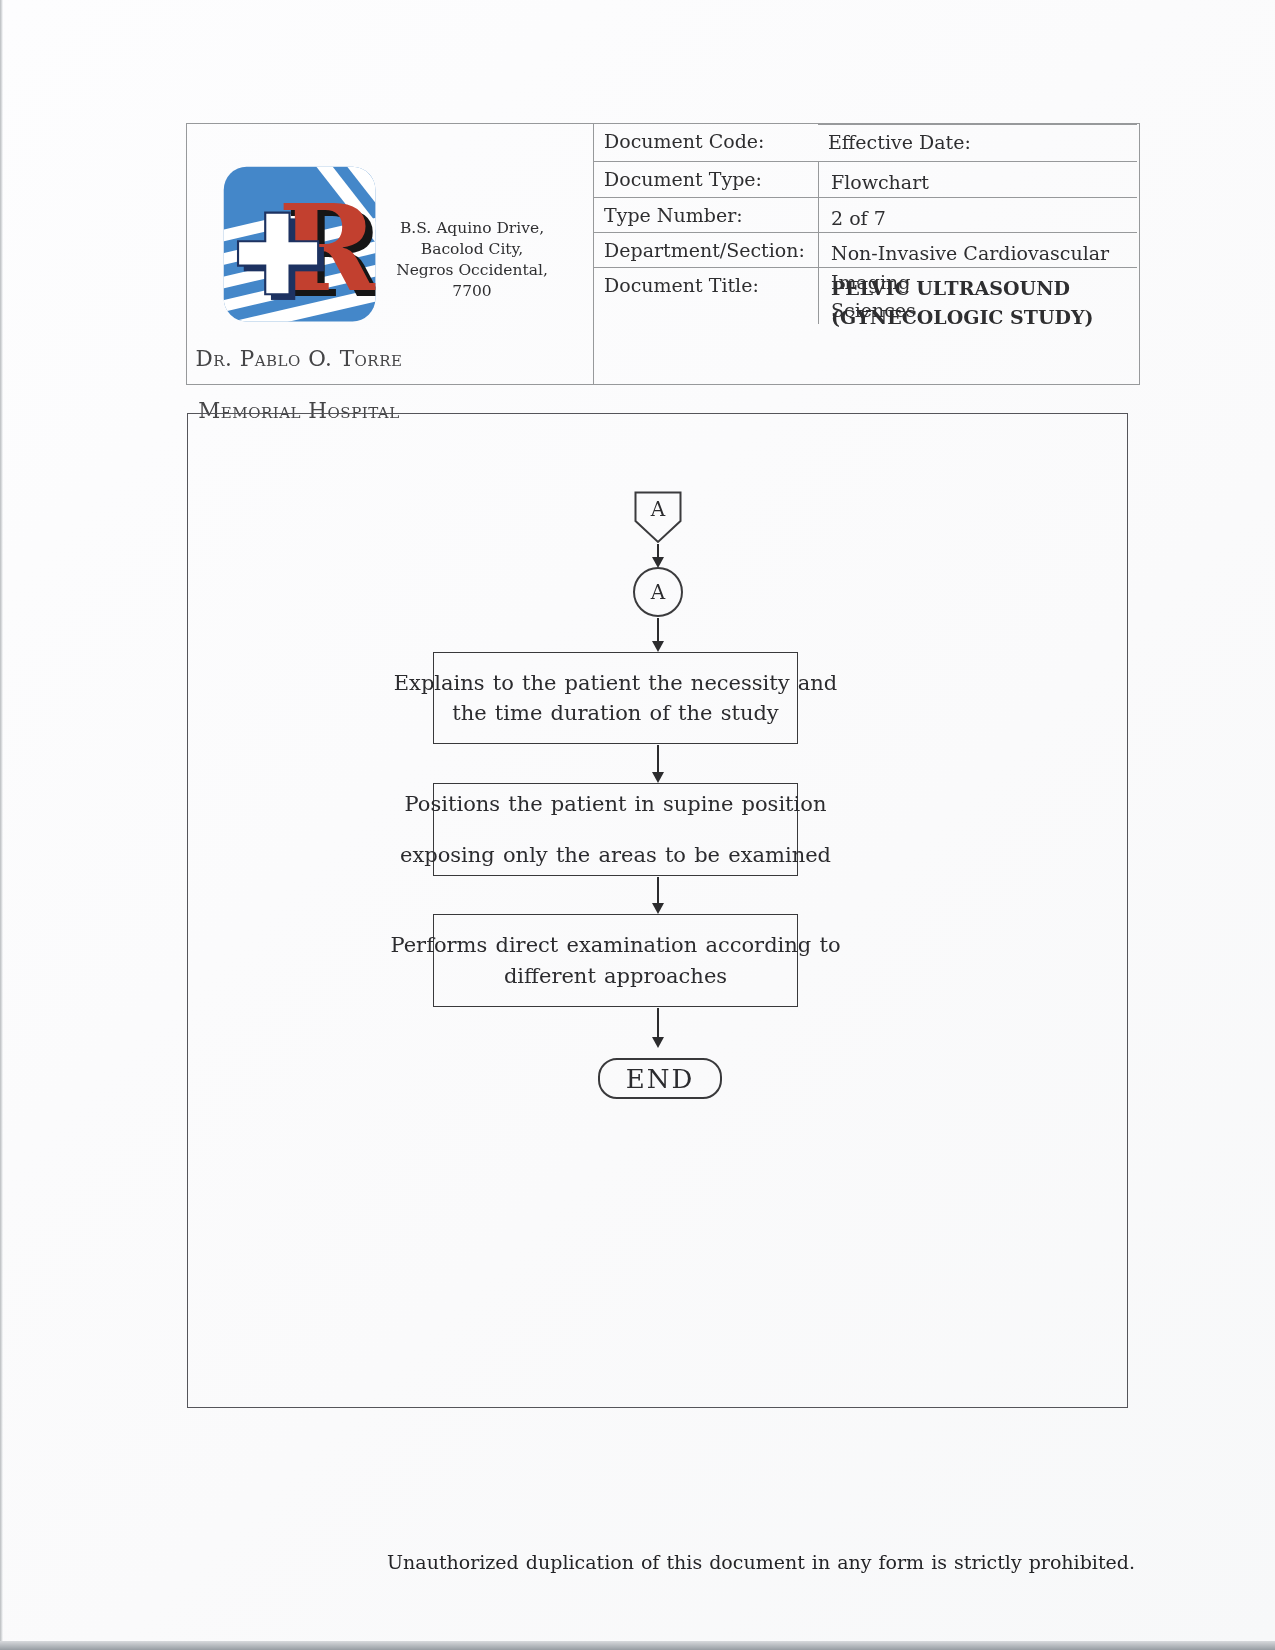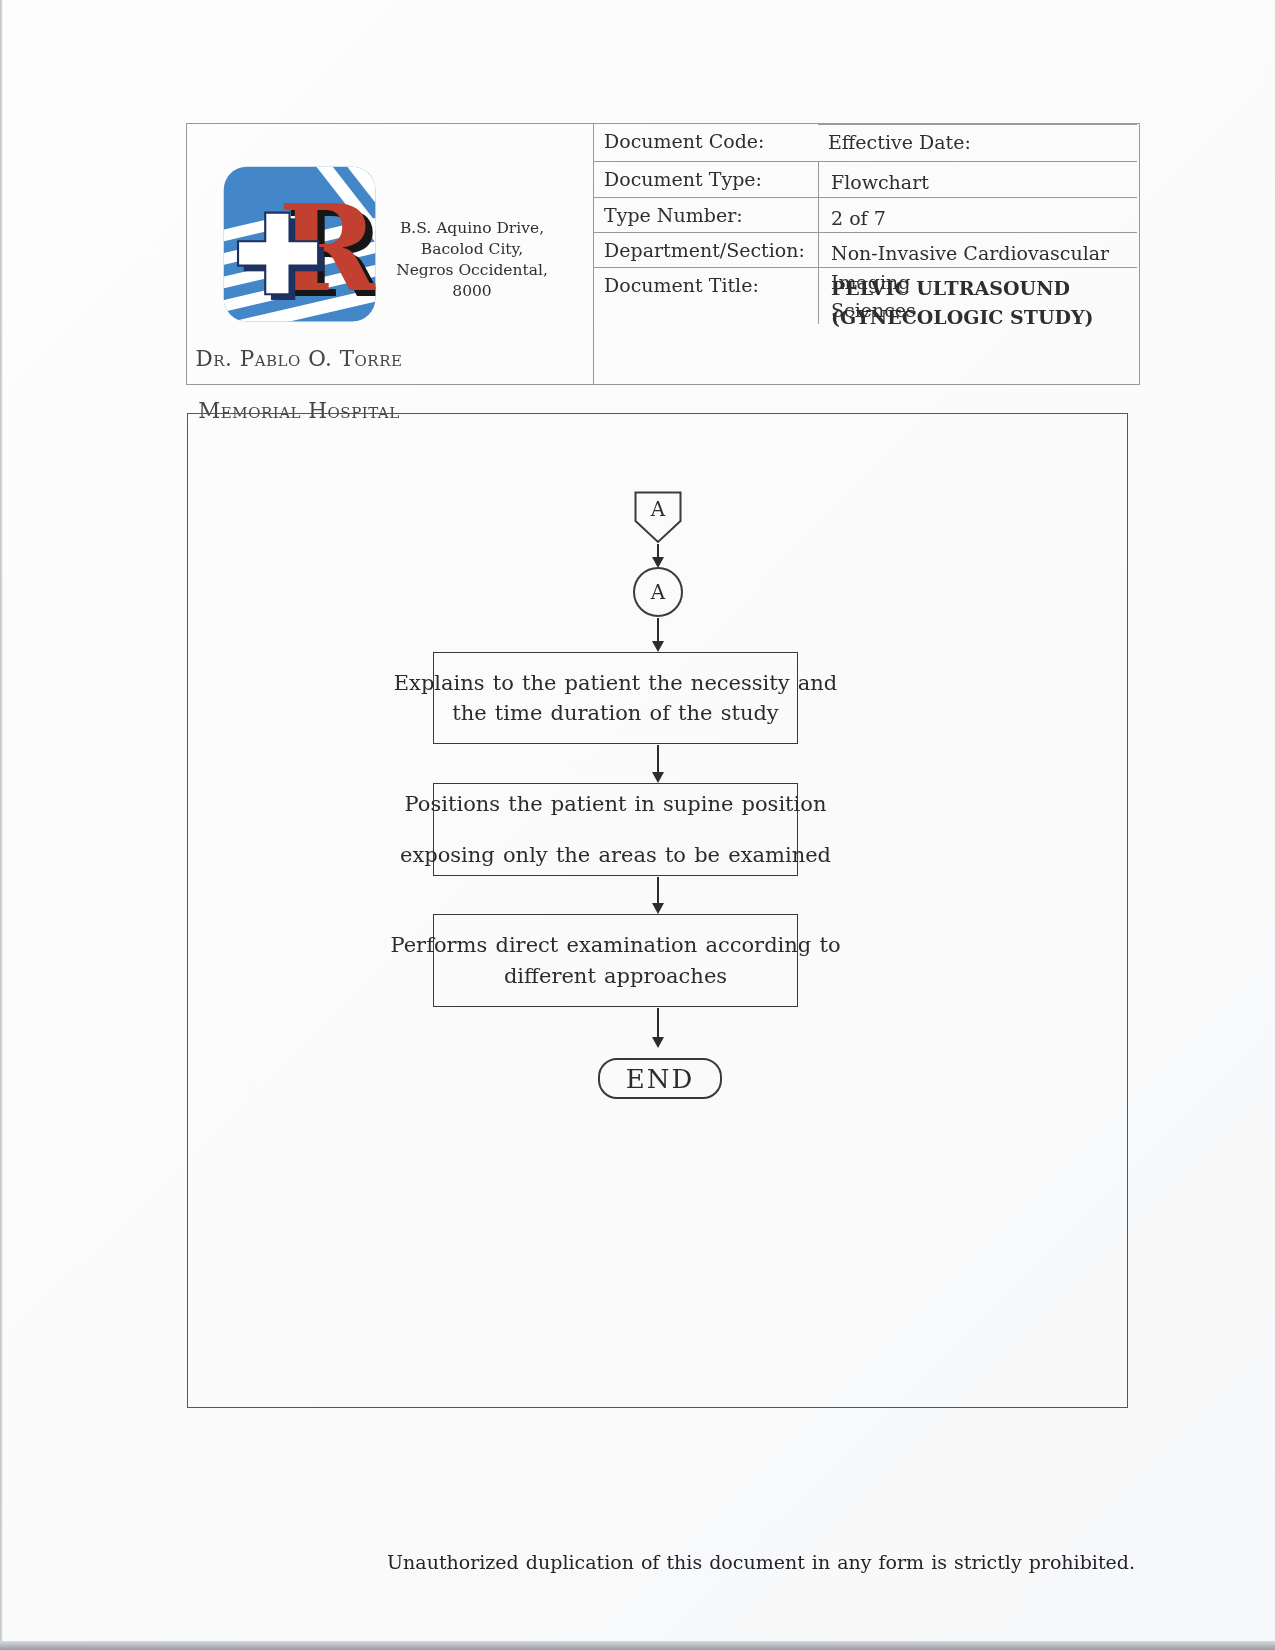--- a/index.html
+++ b/index.html
@@ -103,21 +103,21 @@
           </g>
           <g fill="#ffffff" stroke="#1d3261" stroke-width="1.5">
             <polygon points="35,34 52,34 52,54 72,54 72,71 52,71 52,91 35,91 35,71 16,71 16,54 35,54"></polygon>
           </g>
         </g>
       </svg>
       <div class="org-address">
         <span>B.S. Aquino Drive,</span>
         <span>Bacolod City,</span>
         <span>Negros Occidental,</span>
-        <span>8000</span>
+        <span>7700</span>
       </div>
       <div class="org-name">
         <span>Dr. Pablo O. Torre</span>
         <span>Memorial Hospital</span>
       </div>
     </div>
 
     <div class="meta-grid">
       <div class="m-label">Document Code:</div>
       <div class="m-label bt">Effective Date:</div>

